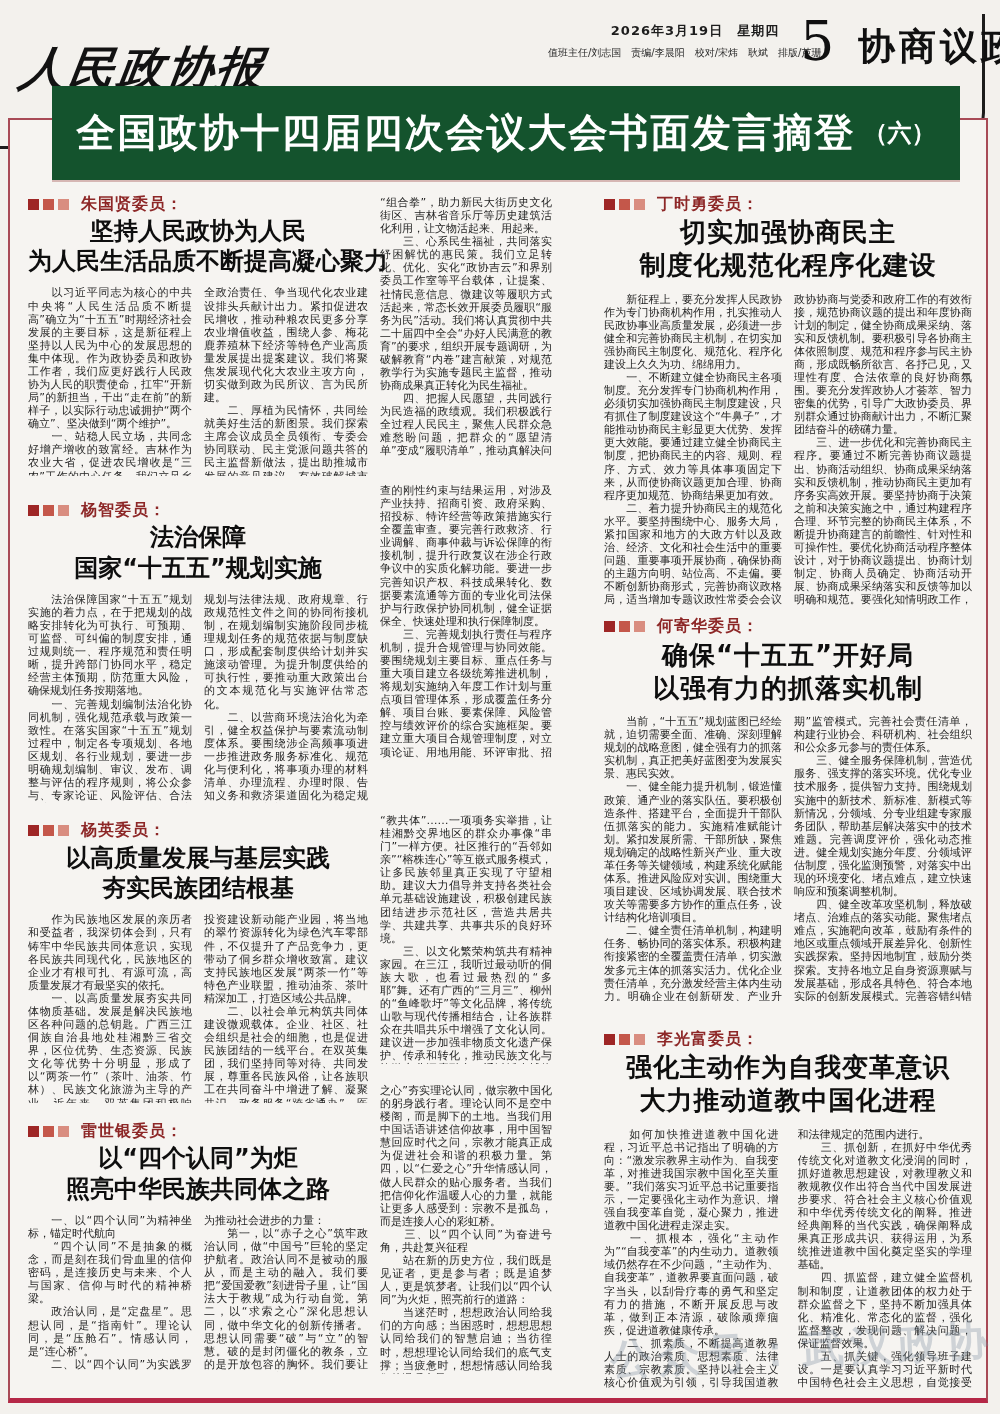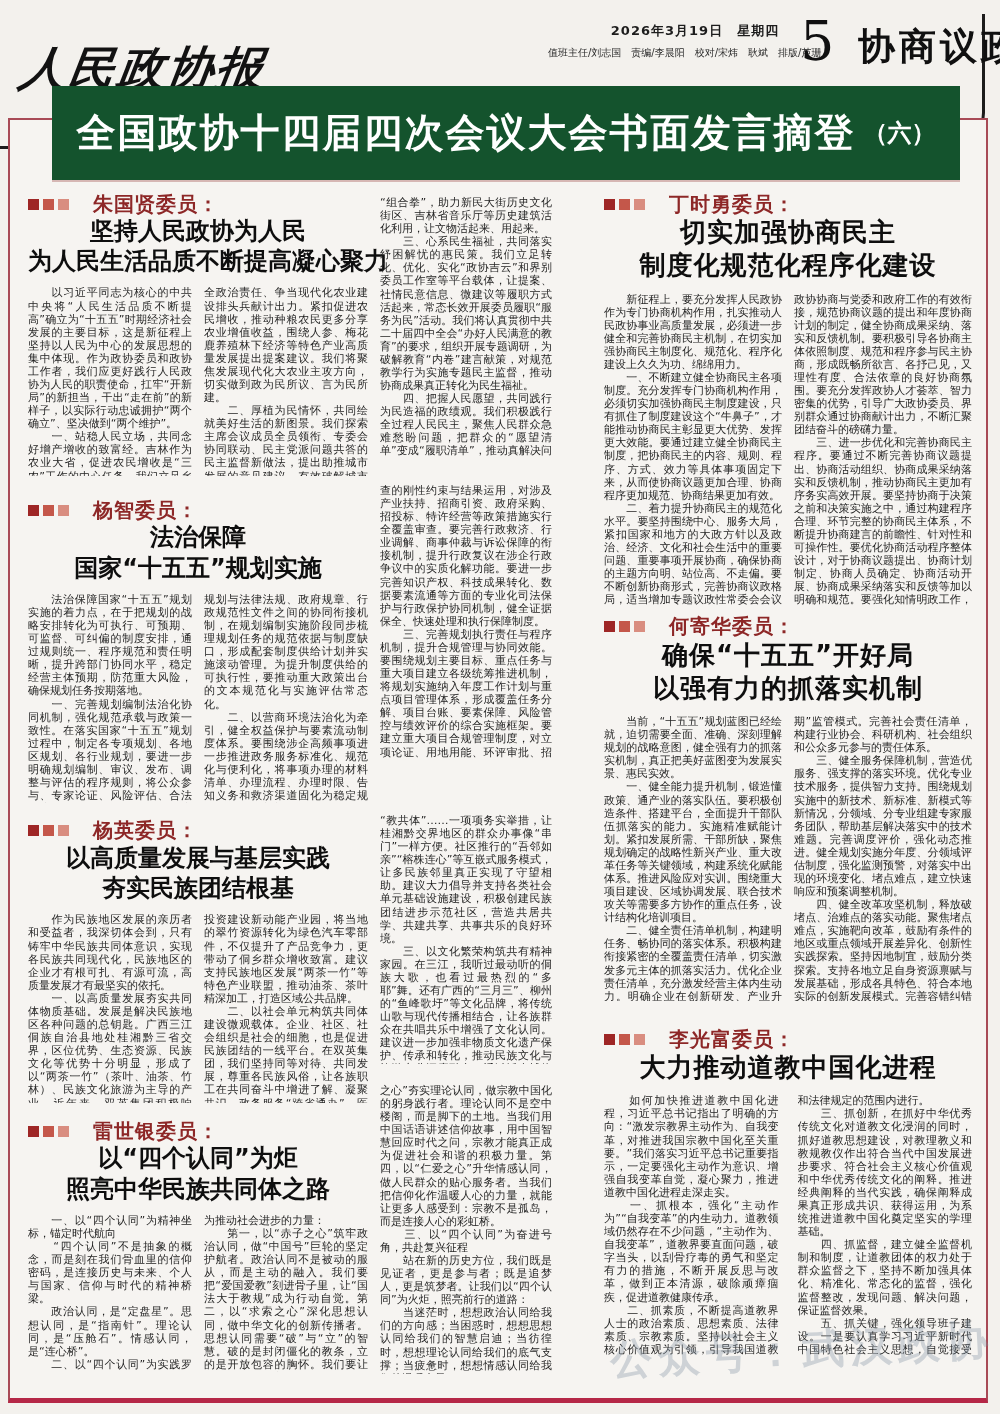--- a/index.html
+++ b/index.html
@@ -43,21 +43,21 @@
   .cols{position:absolute;left:28px;top:196px;width:944px;height:1194px;display:flex;z-index:2;}
   .groupA{width:340px;flex:none;}
   .midcol{width:172px;flex:none;margin-left:12px;}
   .groupC{width:368px;flex:none;margin-left:52px;}
   
   .kicker{display:flex;align-items:center;height:16px;margin-bottom:4px;}
   .sq{width:11px;height:11px;margin-right:4px;flex:none;}
   .sq1{background:#9e2626;}
   .sq2{background:#c4574a;}
   .sq3{background:#d98d80;}
-  .kname{font-size:20px;font-weight:bold;color:#8d2727;letter-spacing:1px;margin-left:20px;white-space:nowrap;}
+  .kname{font-size:16px;font-weight:bold;color:#8d2727;letter-spacing:1px;margin-left:8px;white-space:nowrap;}
   .hl{margin:4px 0 10px 0;text-align:center;color:#0e0e0e;font-weight:bold;}
   .groupA .hl{font-size:24px;line-height:1.26;letter-spacing:0;}
   .groupC .hl{font-size:26px;line-height:1.28;letter-spacing:1px;}
   .hl span{display:block;white-space:nowrap;}
   .abody{display:flex;gap:12px;overflow:hidden;justify-content:space-between;}
   .bcol{flex:1;font-size:11px;line-height:1.19;text-align:justify;color:#1f1f1f;
     white-space:pre-line;overflow:hidden;}
   .a1 .abody{height:190px;} .a1{margin-bottom:26px;}
   .a2 .abody{height:210px;} .a2{margin-bottom:20px;}
   .a3 .abody{height:190px;} .a3{margin-bottom:20px;}
@@ -240,20 +240,21 @@
     </article>
 
     <article class="b3">
       <div class="kicker">
         <span class="sq sq1"></span>
         <span class="sq sq2"></span>
         <span class="sq sq3"></span>
         <span class="kname">李光富委员：</span>
       </div>
       <div class="hl">
+        <span>强化主动作为自我变革意识</span>
         <span>大力推动道教中国化进程</span>
       </div>
       <div class="abody">
         <div class="bcol">　　如何加快推进道教中国化进程，习近平总书记指出了明确的方向：“激发宗教界主动作为、自我变革，对推进我国宗教中国化至关重要。”我们落实习近平总书记重要指示，一定要强化主动作为意识、增强自我变革自觉，凝心聚力，推进道教中国化进程走深走实。
 　　一、抓根本，强化“主动作为”“自我变革”的内生动力。道教领域仍然存在不少问题，“主动作为、自我变革”，道教界要直面问题，破字当头，以刮骨疗毒的勇气和坚定有力的措施，不断开展反思与改革，做到正本清源，破除顽瘴痼疾，促进道教健康传承。
 　　二、抓素质，不断提高道教界人士的政治素质、思想素质、法律素质、宗教素质。坚持以社会主义核心价值观为引领，引导我国道教界人士牢固树立正确的“五观”，不断增进“五个认同”，铸牢中华民族共同体意识，与党同心同德、同向同行。坚持抓好宪法、法律、宗教政策的教育，道教界人士首先是中华人民共和国公民，然后才是宗教人士，没有法外公民。所有宗教事务、宗教活动等，必须在宪法</div>
         <div class="bcol">和法律规定的范围内进行。
 　　三、抓创新，在抓好中华优秀传统文化对道教文化浸润的同时，抓好道教思想建设，对教理教义和教规教仪作出符合当代中国发展进步要求、符合社会主义核心价值观和中华优秀传统文化的阐释。推进经典阐释的当代实践，确保阐释成果真正形成共识、获得运用，为系统推进道教中国化奠定坚实的学理基础。
 　　四、抓监督，建立健全监督机制和制度，让道教团体的权力处于群众监督之下，坚持不断加强具体化、精准化、常态化的监督，强化监督整改，发现问题、解决问题，保证监督效果。
 　　五、抓关键，强化领导班子建设。一是要认真学习习近平新时代中国特色社会主义思想，自觉接受党的领导和政府的依法管理。二是要遵守教规制度，坚定信仰追求，严于律己、克己奉公。三是必须接受群众监督。建立健全工作报告制度，做到政务公开、教务公开、财务公开。四是持久、扎实地带头开展“学法规、守戒律、重修为、树形象”教育活动。五是严格落实《关于崇俭戒奢、正信正行的倡议》，按照“七不准”的原则，规范道教团体领导班子成员言行。</div>

